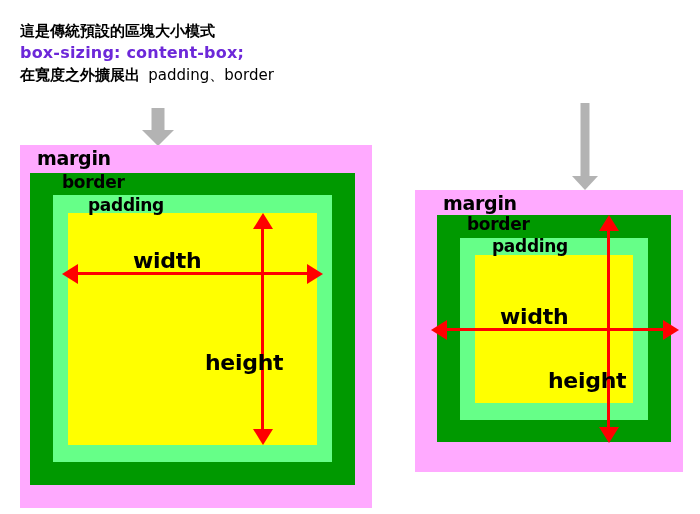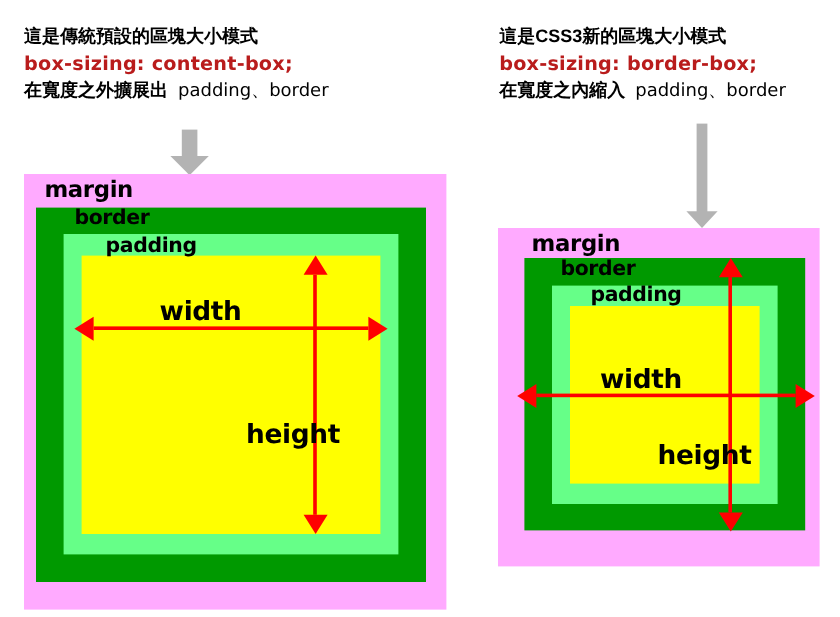--- a/index.html
+++ b/index.html
@@ -9,21 +9,21 @@
     position:relative;
   }
   .stage{position:absolute;left:0;top:0;width:700px;height:514px;}
 
   
   .caption{position:absolute;}
   .caption .line{
     font-size:15px;color:#000;font-weight:bold;white-space:nowrap;
     line-height:22px;letter-spacing:0px;
   }
-  .caption .line.css{color:#b91c1c;font-size:16px;font-weight:bold;
+  .caption .line.css{color:#6d28d9;font-size:16px;font-weight:bold;
      font-family:"DejaVu Sans","Liberation Sans",sans-serif;letter-spacing:0.2px;}
   .caption .line.mixed{font-weight:bold;}
   .caption .line.mixed .latin{font-weight:normal;
      font-family:"DejaVu Sans","Liberation Sans",sans-serif;margin-top:46px;}
 
   
   .grey-arrow{position:absolute;}
   .grey-arrow .shaft{position:absolute;background:#b3b3b3;left:50%;transform:translateX(-50%);top:0;}
   .grey-arrow .head{position:absolute;left:50%;transform:translateX(-50%);bottom:0;
      width:0;height:0;border-left-style:solid;border-right-style:solid;border-top-style:solid;
@@ -84,25 +84,20 @@
     <div class="ah left" style="left:42px;top:118.5px;"></div>
     <div class="ah right" style="left:287px;top:118.5px;"></div>
     <div class="lbl wh" style="left:113px;top:103px;">width</div>
 
     <div class="vline" style="left:241px;top:84px;height:200px;"></div>
     <div class="av up" style="left:232.5px;top:68px;"></div>
     <div class="av down" style="left:232.5px;top:284px;"></div>
     <div class="lbl wh" style="left:185px;top:205px;">height</div>
   </div>
 
-  <div class="caption" style="left:416px;top:20px;">
-    <div class="line">這是CSS3新的區塊大小模式</div>
-    <div class="line css">box-sizing: border-box;</div>
-    <div class="line mixed"><span>在寬度之內縮入</span>&nbsp;&nbsp;<span class="latin">padding、border</span></div>
-  </div>
 
   <div class="grey-arrow" style="left:567px;top:103px;width:36px;height:87px;">
     <div class="shaft" style="width:9px;height:74px;"></div>
     <div class="head" style="border-left-width:13px;border-right-width:13px;border-top-width:14px;"></div>
   </div>
 
   <div class="bm" style="left:415px;top:190px;width:268px;height:282px;">
 
     <div class="margin-box"></div>
     <div class="border-box" style="left:22px;top:25px;width:234px;height:227px;"></div>

